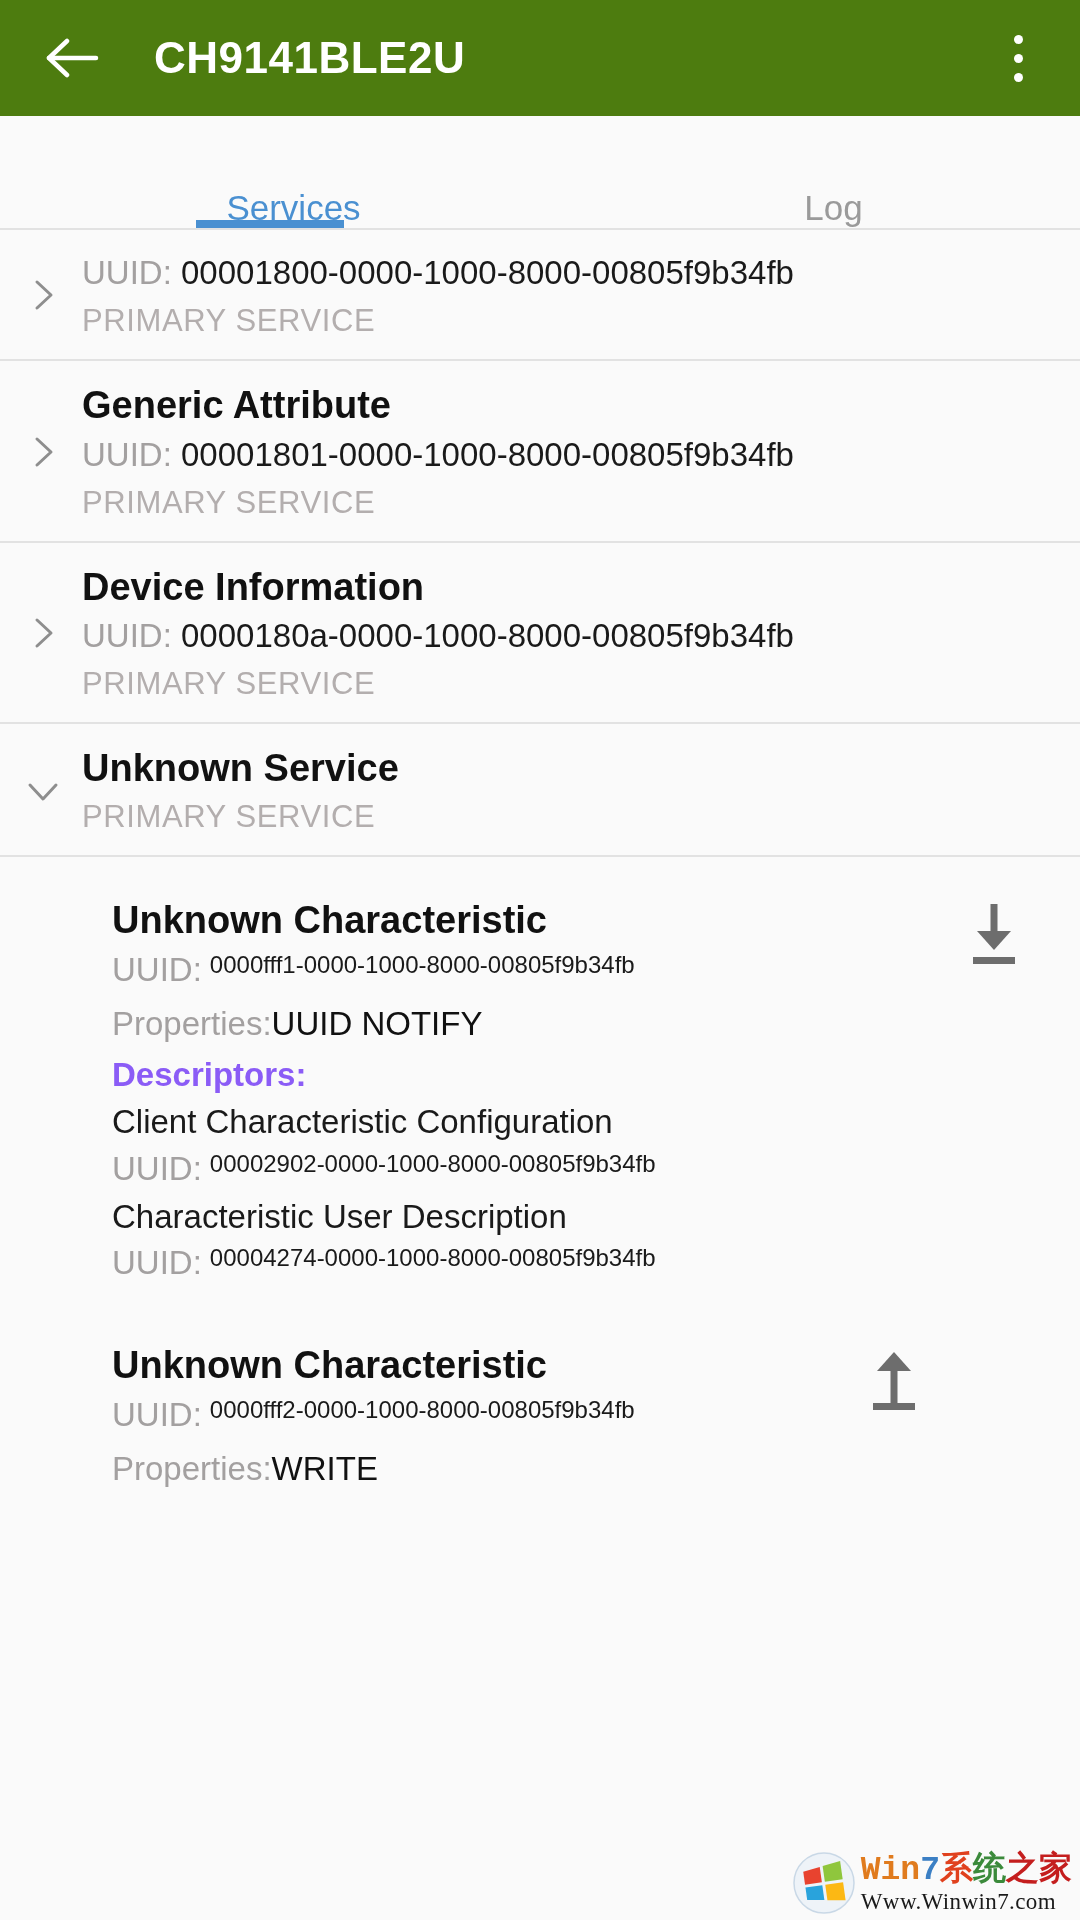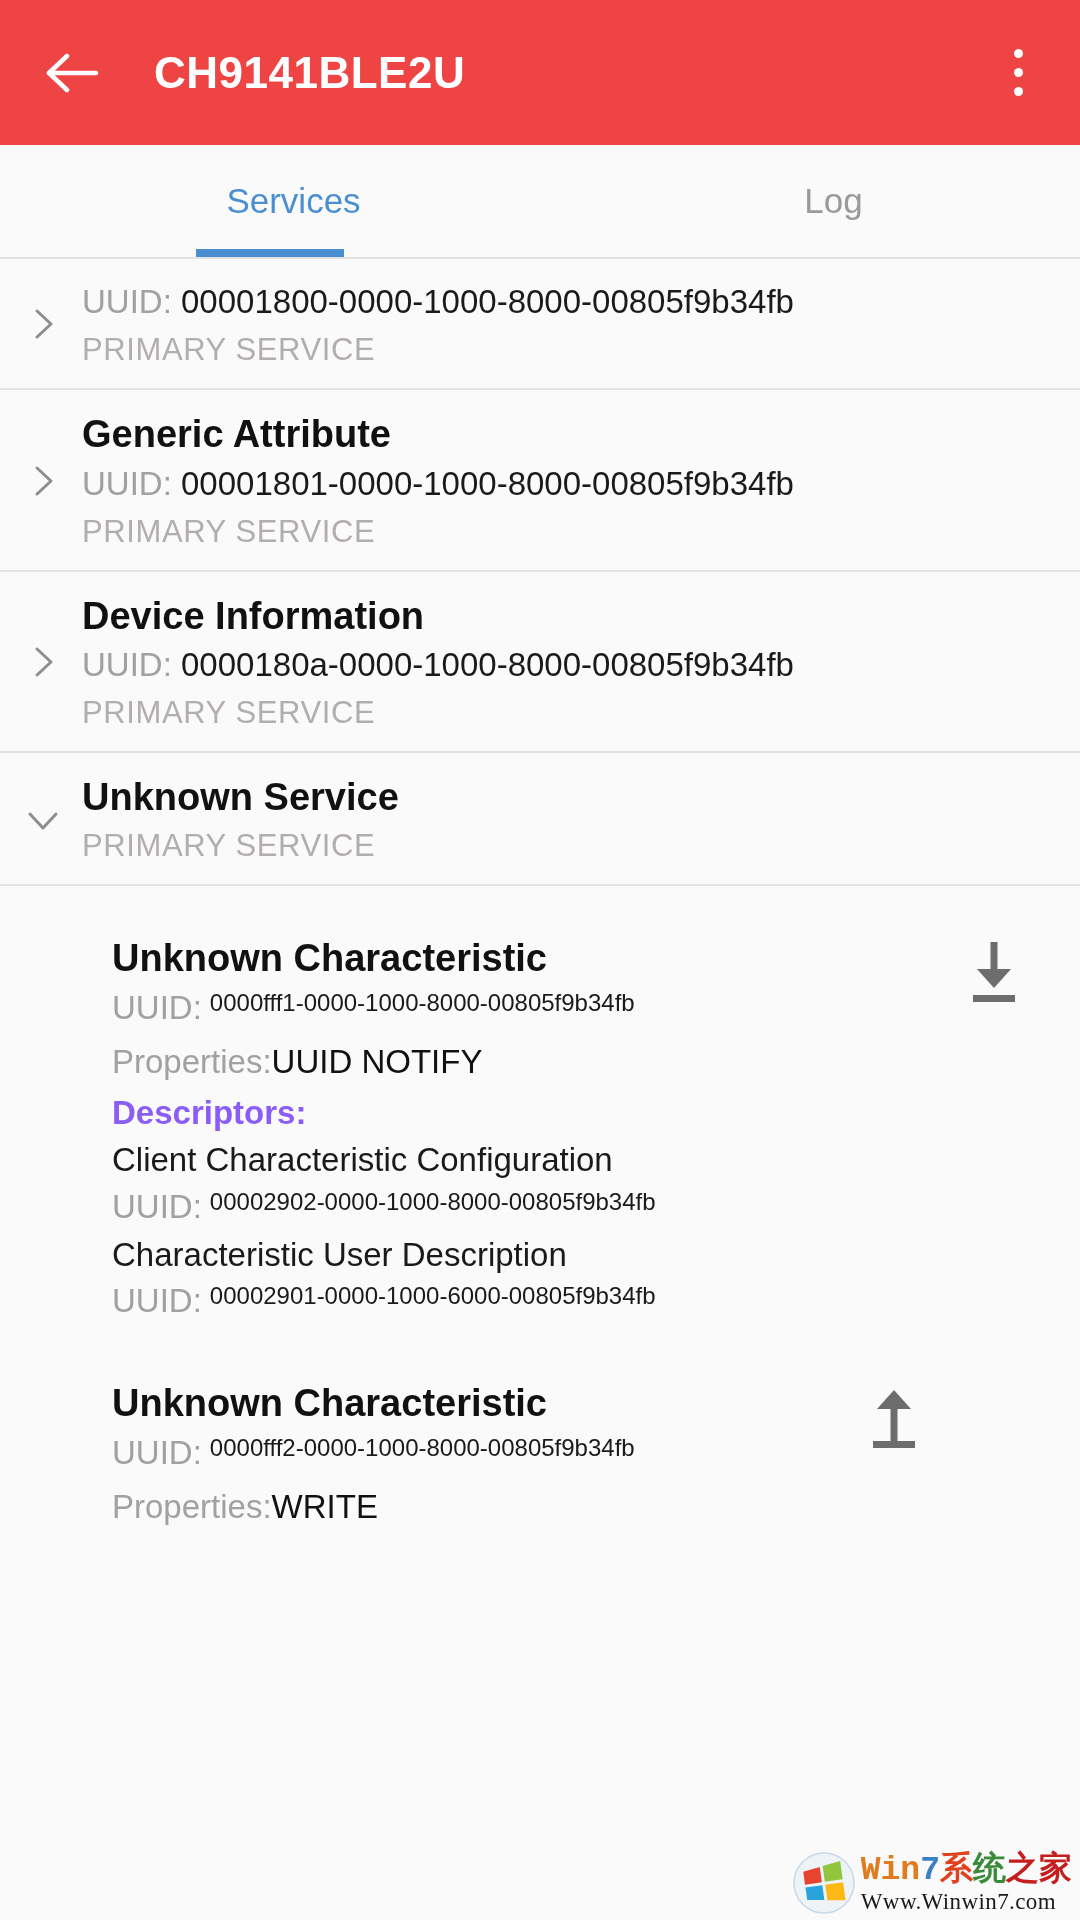--- a/index.html
+++ b/index.html
@@ -11,22 +11,22 @@
     width: 1080px;
     height: 1920px;
     overflow: hidden;
     font-family: "Liberation Sans", "DejaVu Sans", sans-serif;
     position: relative;
     background: #fafafa;
   }
 
   
   .appbar {
-    height: 145px;
-    background: #ef4444;
+    height: 116px;
+    background: #4d7c0f;
     display: flex;
     align-items: center;
     padding: 0 26px 0 36px;
     box-sizing: border-box;
     position: relative;
     z-index: 5;
   }
   .back-btn {
     width: 74px;
     height: 74px;
@@ -78,21 +78,21 @@
     height: 112px;
     background: #fafafa;
     display: flex;
     align-items: stretch;
     border-bottom: 2px solid #e2e2e2;
     box-shadow: 0 1px 0 rgba(0,0,0,0.02);
   }
   .tab {
     flex: 1 1 50%;
     display: flex;
-    align-items: center;
+    align-items: flex-end;
     justify-content: center;
     position: relative;
     cursor: pointer;
     font-size: 35px;
     padding-left: 47px;
   }
   .tab-label { pointer-events: none; }
   .tab.active .tab-label { color: #4a90d1; }
   .tab.inactive .tab-label { color: #9a9a9a; }
   .tab.active::after {
@@ -140,21 +140,21 @@
   .svc-type {
     font-size: 31px;
     color: #b3aeae;
     letter-spacing: 0.6px;
     margin-top: 8px;
   }
 
   
   .char-area {
     background: #fafafa;
-    padding: 16px 24px;
+    padding: 7px 24px;
   }
   .char-block {
     position: relative;
     padding: 34px 0 6px 88px;
   }
   .char-title {
     font-size: 38px;
     font-weight: bold;
     color: #111111;
     line-height: 1.2;
@@ -357,21 +357,21 @@
       <div class="kv-wrap">
         <span class="k">UUID:</span>
         <span class="v">00002902-0000-1000-8000-00805f9b34fb</span>
       </div>
     </div>
 
     <div class="desc-item">
       <div class="desc-name">Characteristic User Description</div>
       <div class="kv-wrap">
         <span class="k">UUID:</span>
-        <span class="v">00002901-0000-1000-6000-00805f9b34fb</span>
+        <span class="v">00004274-0000-1000-8000-00805f9b34fb</span>
       </div>
     </div>
   </div>
 
   <div class="char-block" style="padding-top:54px;">
     <div class="char-action" style="right:130px; top:52px;">
       <svg width="64" height="70" viewBox="0 0 64 70">
         <path d="M32 62 L32 22" stroke="#6d6d6d" stroke-width="7" fill="none" stroke-linecap="butt"></path>
         <path d="M15 30 L32 11 L49 30 Z" fill="#6d6d6d"></path>
         <rect x="11" y="62" width="42" height="7" fill="#6d6d6d"></rect>

